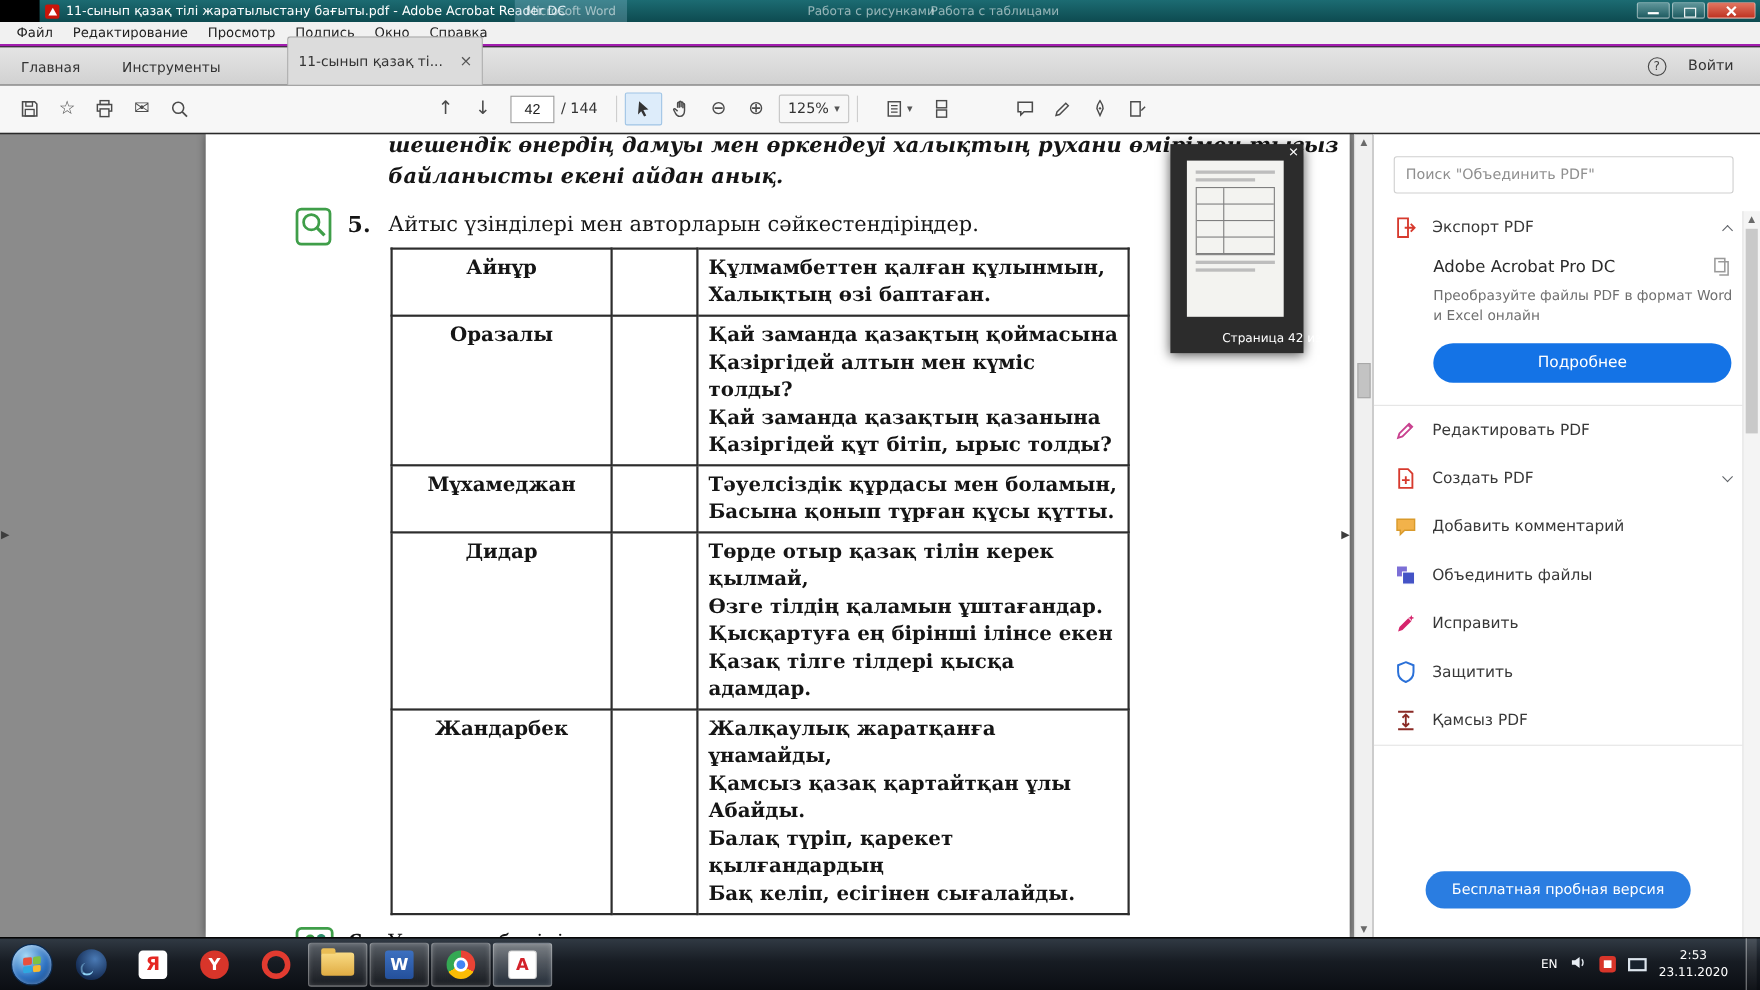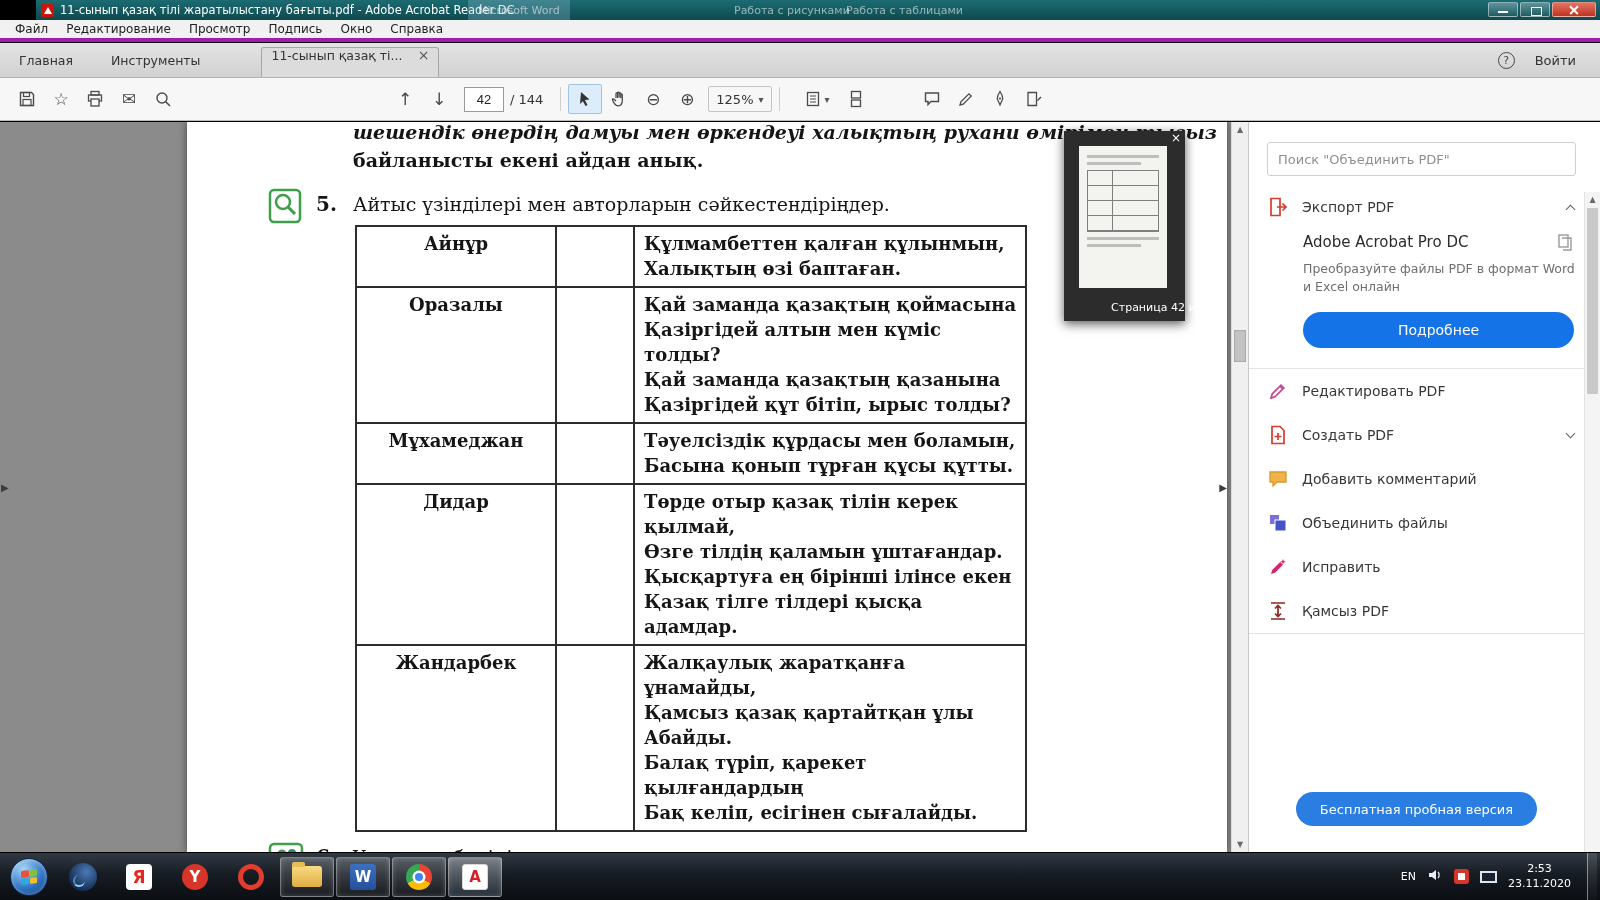--- a/index.html
+++ b/index.html
@@ -25,32 +25,32 @@
   .wb-min::after { content:""; position:absolute; left:9px; right:9px; bottom:3px; height:2px; background:#fff; }
   .wb-max::after { content:""; position:absolute; left:10px; top:3.5px; width:9px; height:7px; border:1.5px solid #fff; }
   .wb-close { width:44px; background:linear-gradient(#e2745f,#bf3322); }
   .wb-close::before,.wb-close::after { content:""; position:absolute; left:50%; top:50%; width:11px; height:1.8px;
     background:#fff; }
   .wb-close::before { transform:translate(-50%,-50%) rotate(45deg); }
   .wb-close::after  { transform:translate(-50%,-50%) rotate(-45deg); }
 
   
   .menubar { position:absolute; top:20px; left:0; right:0; height:22px; background:#f1f1f1;
-    border-bottom:4px solid #a21caf; display:flex; align-items:center; padding-left:6px;
+    border-bottom:2px solid #a21caf; display:flex; align-items:center; padding-left:6px;
     font-size:12px; color:#1e1e1e; }
   .menu-item { padding:0 9px; }
 
   
   .tabbar { position:absolute; top:43px; left:0; right:0; height:35px;
     background:linear-gradient(#e4e4e4,#d1d1d1); border-bottom:1px solid #b3b3b3;
     display:flex; align-items:center; font-size:12.5px; color:#333; }
   .tab-simple { padding:0 19px; }
-  .doc-tab { margin-left:42px; width:178px; height:30px; align-self:flex-end;
+  .doc-tab { margin-left:42px; width:178px; height:44px; align-self:flex-end;
     background:#dcdcdc; border:1px solid #a6a6a6; border-bottom:none; border-radius:3px 3px 0 0;
-    display:flex; padding:0 9px; gap:8px; }
+    display:flex; align-items:center; padding:0 9px; gap:8px; }
   .doc-tab-label { overflow:hidden; white-space:nowrap; }
   .tab-close { margin-left:auto; color:#555; font-size:14px; line-height:1; }
   .tab-right { margin-left:auto; display:flex; align-items:center; gap:20px; padding-right:24px; }
   .help-icon { width:17px; height:17px; border:1.5px solid #454545; border-radius:50%;
     font-size:11px; display:flex; align-items:center; justify-content:center; color:#454545; }
   .signin { font-size:13px; }
 
   
   .toolbar { position:absolute; top:78px; left:0; right:0; height:43px; background:#f7f7f7;
     border-bottom:1px solid #bcbcbc; display:flex; align-items:center; padding:0 10px; color:#4b4b4b; }
@@ -71,21 +71,21 @@
   
   .main { position:absolute; top:122px; bottom:48px; left:0; right:0; display:flex; }
   .doc-area { flex:1; position:relative; background:#8b8b8b; overflow:hidden; }
 
   .page { position:absolute; top:0; bottom:0; right:21px; width:1040px; background:#fff;
     box-shadow:0 0 8px rgba(0,0,0,0.5); font-family:"DejaVu Serif","Liberation Serif",serif;
     color:#151515; }
   .clipped-line { height:21px; overflow:hidden; position:relative; }
   .clipped-line span { position:absolute; left:166px; bottom:0; white-space:nowrap;
     font-weight:bold; font-style:italic; font-size:19px; }
-  .intro-line { padding-left:166px; margin-top:6px; font-weight:bold; font-size:19px; }
+  .intro-line { padding-left:166px; margin-top:6px; font-weight:bold; font-style:italic; font-size:19px; }
   .exercise-head { position:relative; padding-left:166px; font-size:19px; }
   .ex5 { margin-top:22px; }
   .ex6 { margin-top:14px; }
   .ex-icon { position:absolute; left:80px; top:-6px; width:38px; height:38px; }
   .ex-num { position:absolute; left:129px; top:-1px; font-weight:bold; font-size:20px; }
   .match-table { border-collapse:collapse; margin:10px 0 0 168px; font-size:18px; line-height:25px; }
   .match-table td { border:2px solid #2d2d2d; vertical-align:top; }
   .name-cell { width:200px; text-align:center; font-weight:bold; padding:4px 4px 5px; }
   .mid-cell { width:78px; }
   .text-cell { width:392px; font-weight:bold; padding:4px 6px 5px 9px; white-space:pre-line; }
@@ -500,20 +500,28 @@
     <div class="panel-row">
       <span class="row-icon">
         <svg width="22" height="22" viewBox="0 0 22 22">
             <path d="M4 18l1.2-4 8-8 2.8 2.8-8 8L4 18z" fill="#d6246c"></path>
             <path d="M16 3l.8 2 2 .8-2 .8-.8 2-.8-2-2-.8 2-.8z" fill="#d6246c"></path>
           </svg>
       </span>
       <span class="row-label">Исправить</span>
     </div>
 
+    <div class="panel-row">
+      <span class="row-icon">
+        <svg width="22" height="22" viewBox="0 0 22 22">
+            <path d="M11 2l7 2.8V11c0 4.8-3 7.6-7 9-4-1.4-7-4.2-7-9V4.8z" fill="none" stroke="#2a70d8" stroke-width="1.8"></path>
+          </svg>
+      </span>
+      <span class="row-label">Защитить</span>
+    </div>
 
     <div class="panel-row">
       <span class="row-icon">
         <svg width="22" height="22" viewBox="0 0 22 22">
             <path d="M4 3h14M4 19h14" stroke="#8a2a25" stroke-width="1.7"></path>
             <path d="M11 6v10M8 8.5l3-3 3 3M8 13.5l3 3 3-3" stroke="#8a2a25" stroke-width="1.7" fill="none"></path>
           </svg>
       </span>
       <span class="row-label">Қамсыз PDF</span>
     </div>

